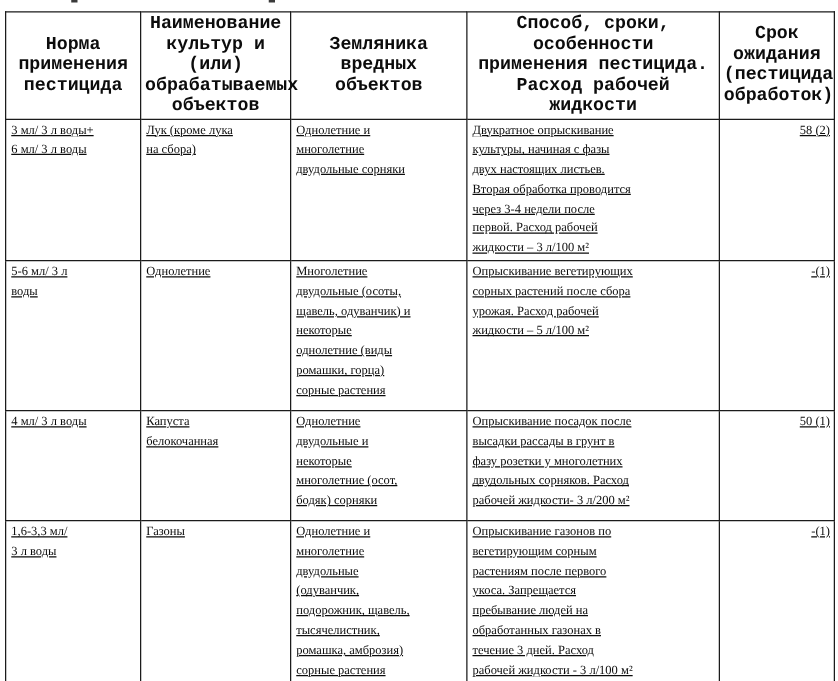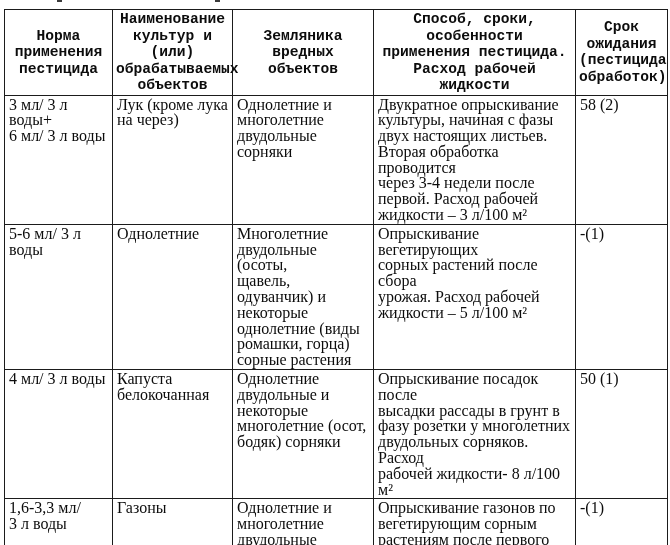--- a/index.html
+++ b/index.html
@@ -43,28 +43,29 @@
   .doc-table th {
     font-size: 14.6px;
     line-height: 16.5px;
     font-weight: bold;
     text-align: center;
     vertical-align: middle;
     padding: 1px 3px;
     white-space: pre-line;
   }
   .doc-table td {
-    font-size: 16px;
+    font-size: 10px;
     line-height: 15.8px;
     vertical-align: top;
     text-align: left;
     padding: 1px 3px 1px 4px;
     white-space: pre-line;
+    text-decoration: underline;
   }
-  .doc-table td.center { text-align: left; }
+  .doc-table td.center { text-align: right; }
 
   thead tr        { height: 77px; font-family: Liberation Mono, monospace;  }
   tbody tr.row-0  { height: 110px; }
   tbody tr.row-1  { height: 120px; }
   tbody tr.row-2  { height: 88px;  }
   tbody tr.row-3  { height: 135px; }
 </style>
 </head>
 <body>
 
@@ -97,21 +98,21 @@
 ожидания
 (пестицида
 обработок)</th>
     </tr>
   </thead>
   <tbody>
     <tr class="row-0">
       <td>3 мл/ 3 л воды+
 6 мл/ 3 л воды</td>
       <td>Лук (кроме лука
-на через)</td>
+на сбора)</td>
       <td>Однолетние и
 многолетние
 двудольные сорняки</td>
       <td>Двукратное опрыскивание
 культуры, начиная с фазы
 двух настоящих листьев.
 Вторая обработка проводится
 через 3-4 недели после
 первой. Расход рабочей
 жидкости – 3 л/100 м²</td>
@@ -140,21 +141,21 @@
 белокочанная</td>
       <td>Однолетние
 двудольные и
 некоторые
 многолетние (осот,
 бодяк) сорняки</td>
       <td>Опрыскивание посадок после
 высадки рассады в грунт в
 фазу розетки у многолетних
 двудольных сорняков. Расход
-рабочей жидкости- 8 л/100 м²</td>
+рабочей жидкости- 3 л/200 м²</td>
       <td class="center">50 (1)</td>
     </tr>
     <tr class="row-3">
       <td>1,6-3,3 мл/
 3 л воды</td>
       <td>Газоны</td>
       <td>Однолетние и
 многолетние
 двудольные
 (одуванчик,

